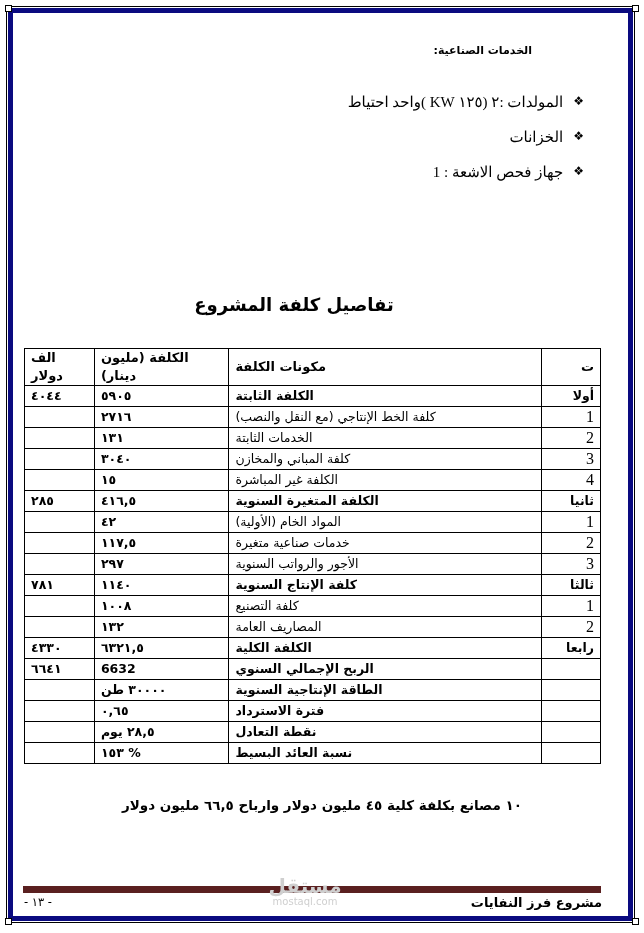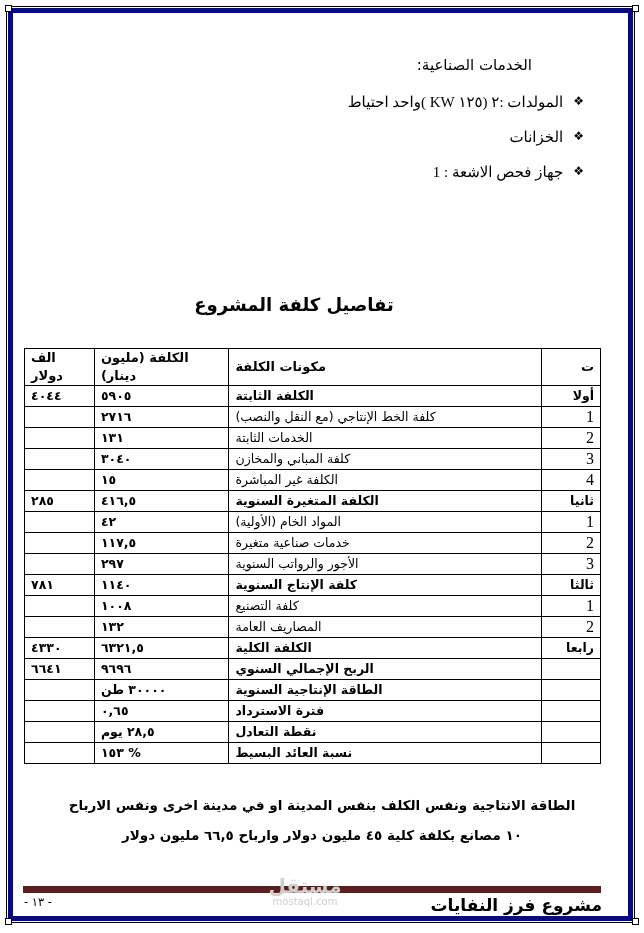--- a/index.html
+++ b/index.html
@@ -12,21 +12,21 @@
     border: 1px solid #000; box-sizing: border-box;
   }
   .frame-inner {
     position: absolute; left: 8px; top: 8px; width: 625px; height: 913px;
     border: 5px solid #0a0a80; box-sizing: border-box;
   }
   .corner { position: absolute; width: 7px; height: 7px; border: 1px solid #000; background: #fff; box-sizing: border-box; }
   .page { position: absolute; left: 0; top: 0; width: 644px; height: 933px; direction: rtl; }
 
   .section-heading {
-    position: absolute; right: 112px; top: 56px; font-weight: normal; font-size: 15px; letter-spacing: 0.2px;
+    position: absolute; right: 112px; top: 44px; font-weight: bold; font-size: 11px; letter-spacing: 0.2px;
   }
   .bullets { position: absolute; right: 60px; top: 84px; list-style: none; margin: 0; padding: 0; font-family: "Liberation Serif", serif; font-size: 15px; }
   .bullets li { height: 35px; display: flex; align-items: center; }
   .bullet-glyph { font-size: 12px; margin-left: 10px; }
 
   .page-title {
     position: absolute; left: 0; width: 588px; top: 294px; text-align: center; font-weight: bold; font-size: 18px;
   }
 
   table.cost {
@@ -43,21 +43,21 @@
   .c-usd { width: 57px; text-align: left; font-weight: bold; }
   .row-bold .c-item, .row-bold .c-no { font-weight: bold; }
   .num-serif { font-family: "Liberation Serif", serif; font-size: 16px; font-weight: normal; }
   .row-tall td { height: 23px; }
 
   .conclusion {
     position: absolute; left: 30px; width: 584px; top: 790px; text-align: center; font-weight: bold; font-size: 13.5px; line-height: 30px;
   }
 
   .footer-bar { position: absolute; left: 23px; top: 886px; width: 578px; height: 7px; background: #5a2020; }
-  .footer-title { position: absolute; right: 42px; top: 895px; font-size: 17px; font-weight: bold; margin-left: 24px; }
+  .footer-title { position: absolute; right: 42px; top: 895px; font-size: 13px; font-weight: bold; margin-left: 24px; }
   .footer-page { position: absolute; left: 24px; top: 895px; font-size: 11.5px; direction: ltr; }
   .watermark { position: absolute; left: 260px; top: 876px; width: 90px; text-align: center; color: #cfcfcf; direction: ltr; }
   .watermark .wm-ar { font-size: 20px; font-weight: bold; line-height: 20px; }
   .watermark .wm-en { font-size: 10px; line-height: 12px; }
 </style>
 </head>
 <body>
 
 <div class="frame-outer"></div>
 <div class="frame-inner"></div>
@@ -171,21 +171,21 @@
         </tr>
         <tr class="row-bold row-tall">
           <td class="c-no">رابعا</td>
           <td class="c-item">الكلفة الكلية</td>
           <td class="c-dinar">٦٣٢١,٥</td>
           <td class="c-usd">٤٣٣٠</td>
         </tr>
         <tr class="row-bold row-tall">
           <td class="c-no"></td>
           <td class="c-item">الربح الإجمالي السنوي</td>
-          <td class="c-dinar">٩٦٩٦</td>
+          <td class="c-dinar">6632</td>
           <td class="c-usd">٦٦٤١</td>
         </tr>
         <tr class="row-bold">
           <td class="c-no"></td>
           <td class="c-item">الطاقة الإنتاجية السنوية</td>
           <td class="c-dinar">٣٠٠٠٠ طن</td>
           <td class="c-usd"></td>
         </tr>
         <tr class="row-bold">
           <td class="c-no"></td>
@@ -202,21 +202,20 @@
         <tr class="row-bold">
           <td class="c-no"></td>
           <td class="c-item">نسبة العائد البسيط</td>
           <td class="c-dinar">% ١٥٣</td>
           <td class="c-usd"></td>
         </tr>
       </tbody>
   </table>
 
   <div class="conclusion">
-    <div>الطاقة الانتاجية ونفس الكلف بنفس المدينة او في مدينة اخرى ونفس الارباح</div>
     <div>١٠ مصانع بكلفة كلية ٤٥ مليون دولار وارباح ٦٦,٥ مليون دولار</div>
   </div>
 
   <div class="footer-bar"></div>
   <div class="footer-title">مشروع فرز النفايات</div>
   <div class="footer-page">- ١٣ -</div>
   <div class="watermark">
     <div class="wm-ar">مستقل</div>
     <div class="wm-en">mostaql.com</div>
   </div>

